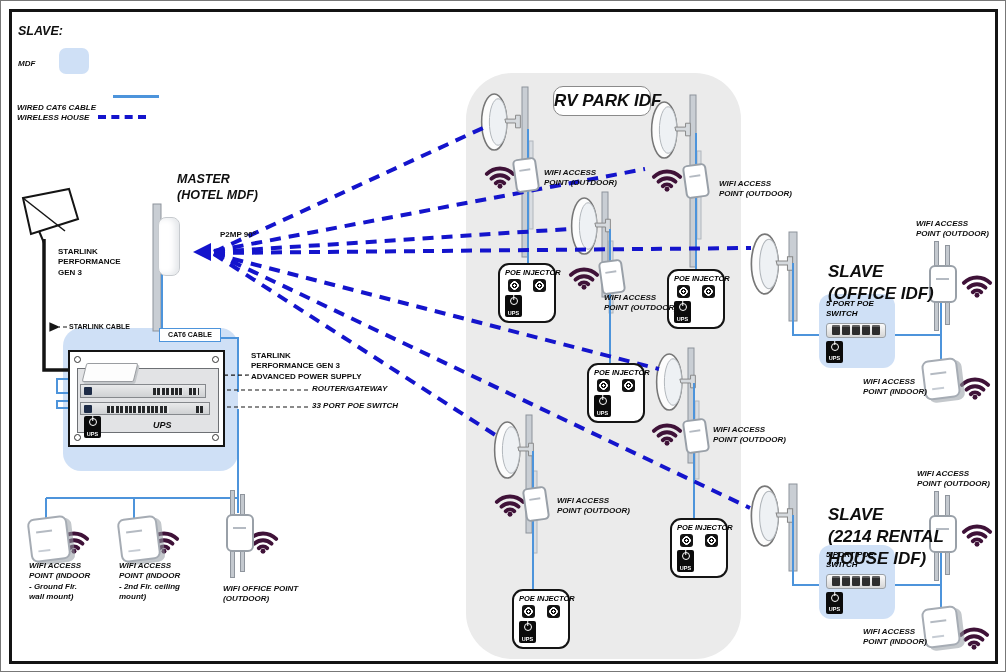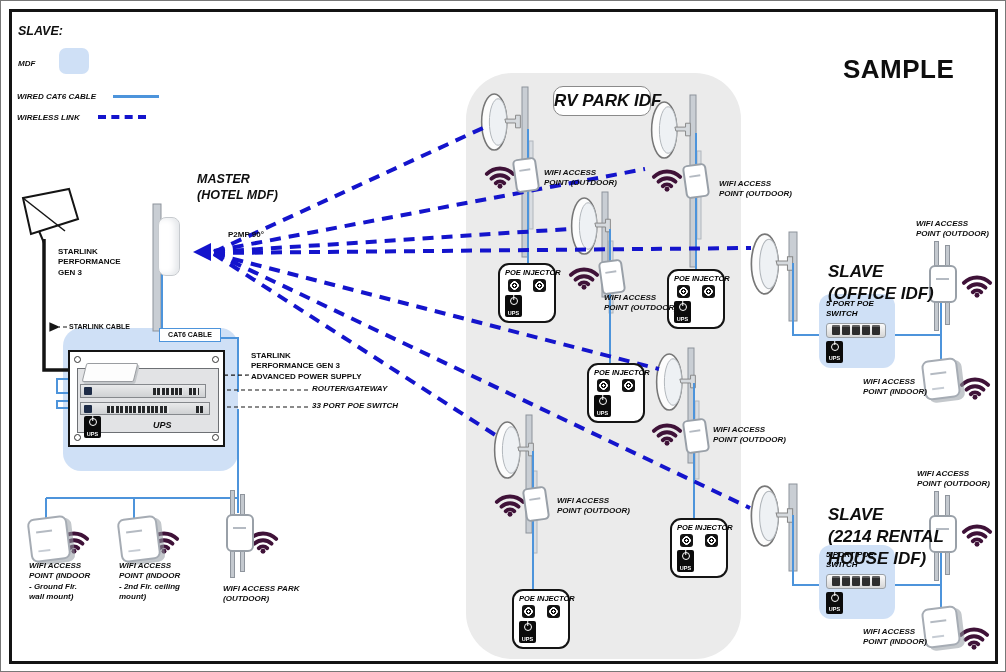--- a/index.html
+++ b/index.html
@@ -64,26 +64,25 @@
 
 <div class="canvas">
   <div class="inner-border"></div>
 
   <div class="region" style="left:465px;top:72px;width:275px;height:586px;background:#ebebeb;border-radius:46px;"></div>
   <div class="region" style="left:62px;top:327px;width:175px;height:143px;background:#cfe0f6;border-radius:18px;"></div>
 
   <div class="t t12 it" style="left:17px;top:22px;">SLAVE:</div>
   <div class="swatch" style="left:58px;top:47px;background:#cfe0f6;"></div>
   <div class="t t8 it" style="left:17px;top:58px;">MDF</div>
-  <div class="t t8 it" style="left:16px;top:91px;">WIRED CAT6 CABLE</div>
+  <div class="t t8 it" style="left:16px;top:102px;">WIRED CAT6 CABLE</div>
   <div class="legend-line" style="left:112px;top:94px;width:46px;background:#4d94db;"></div>
-  <div class="t t8 it" style="left:16px;top:112px;">WIRELESS LINK</div>
+  <div class="t t8 it" style="left:16px;top:112px;">WIRELESS HOUSE</div>
   <div class="legend-dash" style="left:97px;top:114px;"></div>
 
-  <div class="t watermark" style="left:842px;top:52px;font-style:normal;">SAMPLE</div>
 
   <svg class="wires" width="1006" height="672" viewBox="0 0 1006 672">
     <defs>
       <symbol id="dish" viewBox="0 0 44 64">
         <ellipse cx="15" cy="32" rx="13" ry="29" fill="#fcfcfc" stroke="#777" stroke-width="1.6"></ellipse>
         <ellipse cx="19" cy="32" rx="9" ry="24" fill="#eef1f4" stroke="#b0b5ba" stroke-width="1"></ellipse>
         <path d="M26,29 L37,29 L37,25 L42,25 L42,38 L37,38 L37,33 L27,33 Z" fill="#d6dade" stroke="#888" stroke-width="1"></path>
       </symbol>
       <symbol id="wifi" viewBox="0 0 44 34">
         <g fill="none" stroke="#3f1238" stroke-width="5" stroke-linecap="round">
@@ -180,24 +179,24 @@
       <use href="#wifi" x="56" y="526" width="34" height="27"></use>
       <use href="#wifi" x="146" y="526" width="34" height="27"></use>
       <use href="#wifi" x="245" y="526" width="34" height="27"></use>
       <use href="#wifi" x="959" y="270" width="34" height="27"></use>
       <use href="#wifi" x="957" y="372" width="34" height="27"></use>
       <use href="#wifi" x="959" y="519" width="34" height="27"></use>
       <use href="#wifi" x="956" y="622" width="34" height="27"></use>
     </g>
   </svg>
 
-  <div class="t t12 it" style="left:176px;top:170px;margin-left:20px;">MASTER
+  <div class="t t12 it" style="left:176px;top:170px;">MASTER
 (HOTEL MDF)</div>
   <div class="dev" style="left:157px;top:216px;width:20px;height:57px;background:#fff;border:1.5px solid #c6cace;border-radius:8px;box-shadow:inset -4px 0 6px #e4e7ea;"></div>
-  <div class="t t8" style="left:183px;top:229px;font-style:normal;padding-left:44px;">P2MP 90°</div>
+  <div class="t t8" style="left:175px;top:229px;font-style:normal;padding-left:44px;">P2MP 90°</div>
   <div class="t t8" style="left:57px;top:246px;font-style:normal;">STARLINK
 PERFORMANCE
 GEN 3</div>
   <div class="t t7" style="left:68px;top:321px;font-style:normal;">STARLINK CABLE</div>
   <div class="t t7" style="left:158px;top:327px;width:60px;height:12px;background:#fff;border:1.5px solid #4d94db;text-align:center;line-height:12px;font-style:normal;">CAT6 CABLE</div>
 
   <div class="rack" style="left:67px;top:349px;width:157px;height:97px;">
     <div class="scr" style="left:4px;top:4px;"></div>
     <div class="scr" style="right:4px;top:4px;"></div>
     <div class="scr" style="left:4px;bottom:4px;"></div>
@@ -234,21 +233,21 @@
   <div class="ant" style="left:229px;top:549px;height:26px;"></div>
   <div class="ant" style="left:239px;top:549px;height:20px;"></div>
   <div class="t t8 it" style="left:28px;top:560px;">WIFI ACCESS
 POINT (INDOOR
 - Ground Flr.
 wall mount)</div>
   <div class="t t8 it" style="left:118px;top:560px;">WIFI ACCESS
 POINT (INDOOR
 - 2nd Flr. ceiling
 mount)</div>
-  <div class="t t8 it" style="left:222px;top:583px;">WIFI ACCESS PARK
+  <div class="t t8 it" style="left:222px;top:583px;">WIFI OFFICE POINT
 (OUTDOOR)</div>
 
   <div class="t t13 it" style="left:552px;top:85px;width:96px;height:28px;background:#fff;border:1px solid #8a8a8a;border-radius:10px;text-align:center;line-height:28px;white-space:nowrap;">RV PARK IDF</div>
 
   <div class="ap-out" style="left:513px;top:157px;"></div>
   <div class="ap-out" style="left:683px;top:163px;"></div>
   <div class="ap-out" style="left:599px;top:259px;"></div>
   <div class="ap-out" style="left:683px;top:418px;"></div>
   <div class="ap-out" style="left:523px;top:486px;"></div>
 

